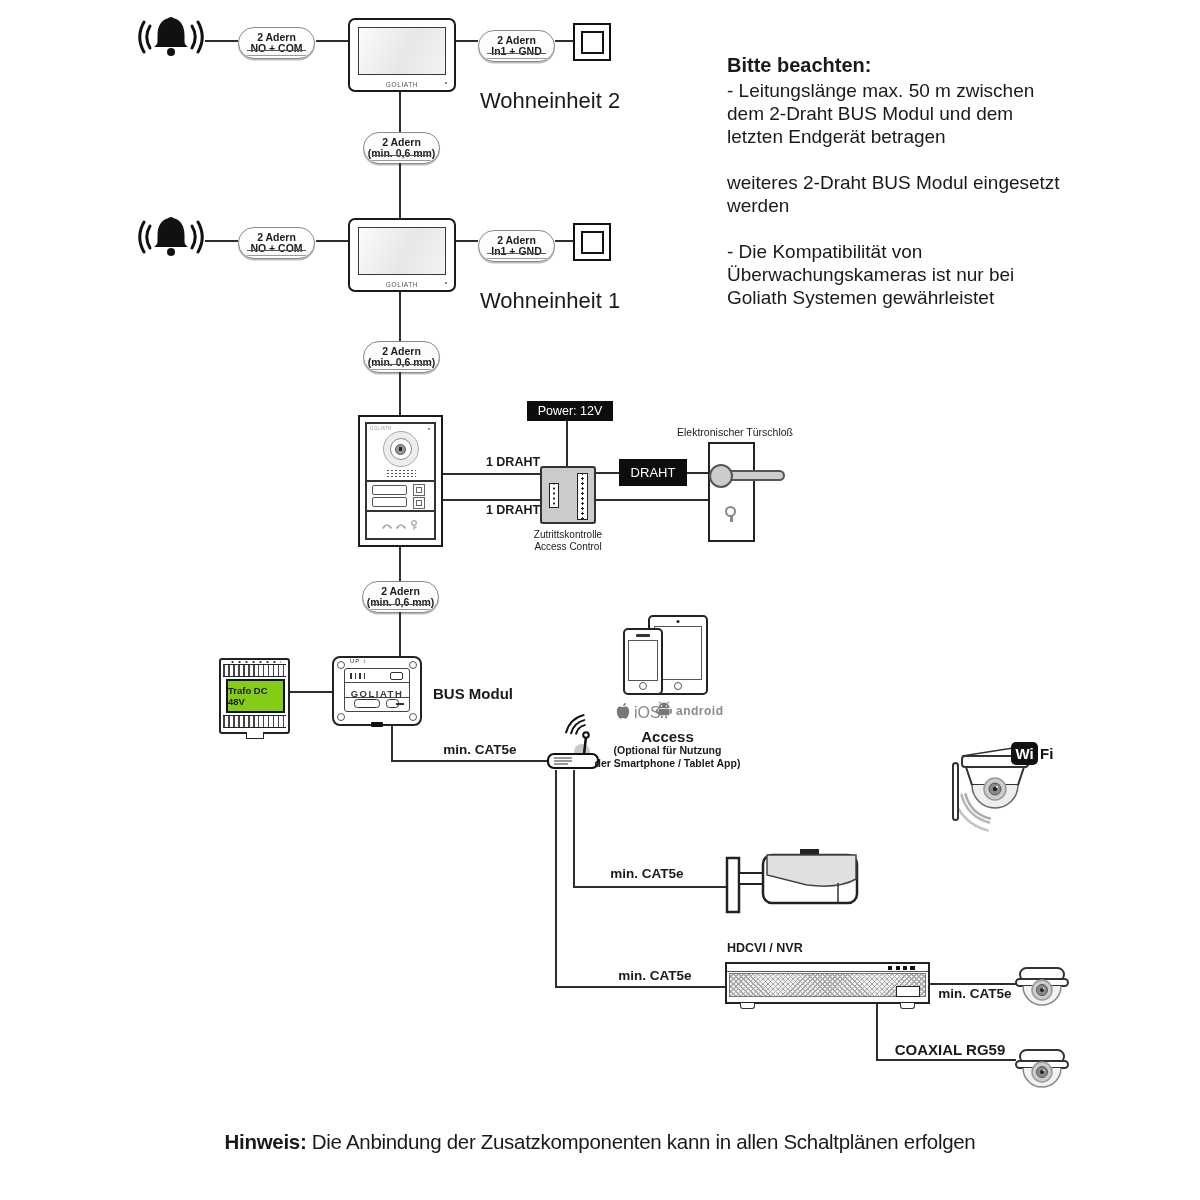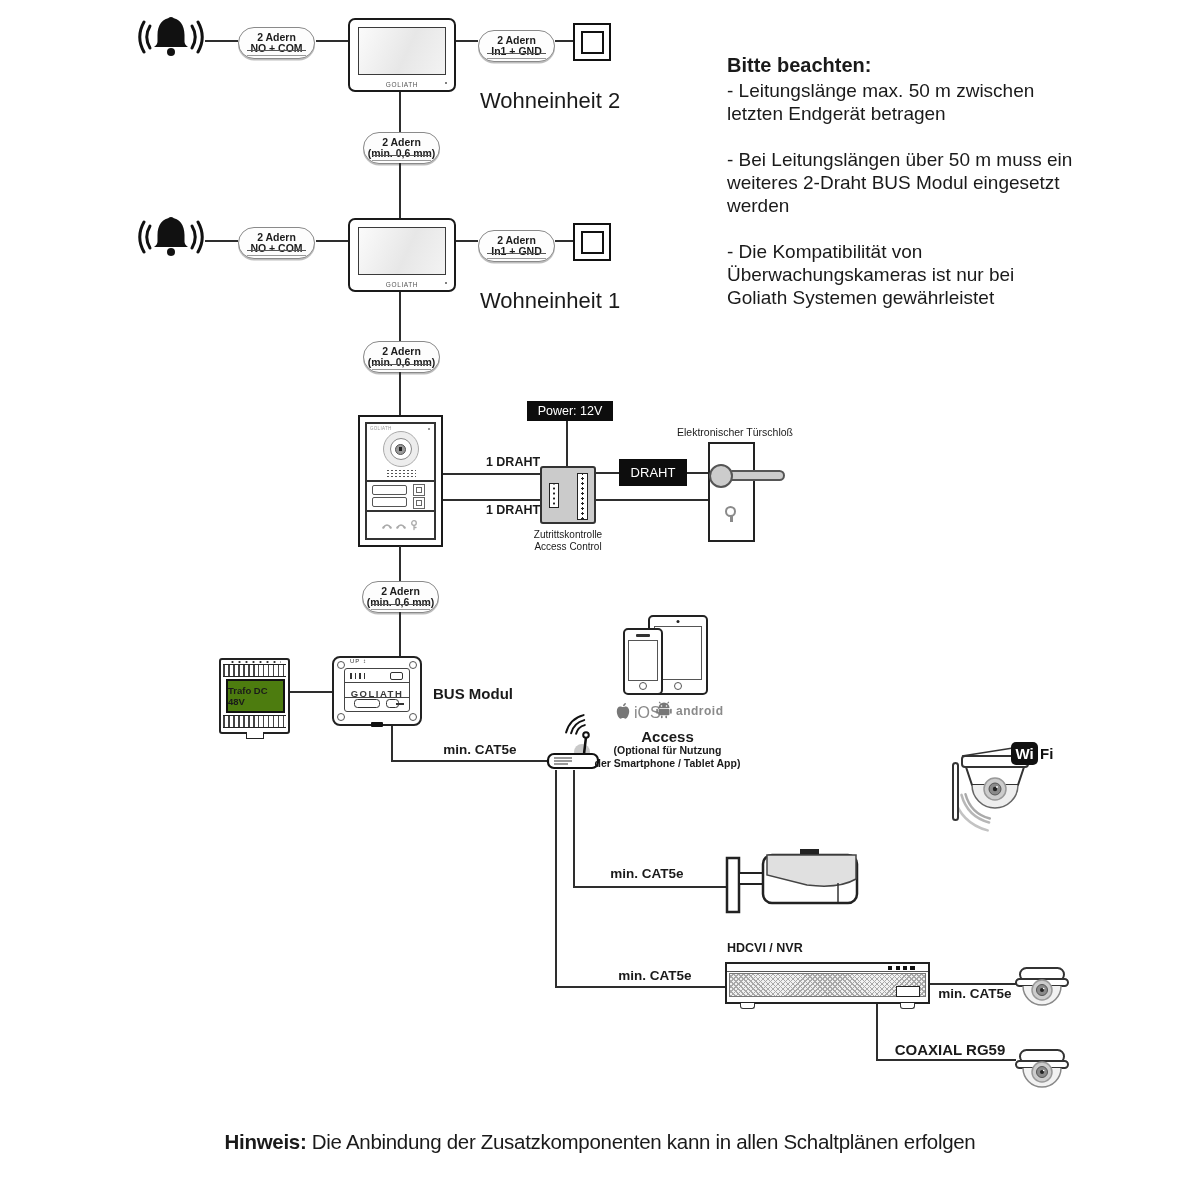--- a/index.html
+++ b/index.html
@@ -62,21 +62,21 @@
   .lock-knob{position:absolute;left:709px;top:464px;width:24px;height:24px;border-radius:50%;background:#ccc;border:2px solid #555;box-sizing:border-box;}
   .lock-bar{position:absolute;left:727px;top:470px;width:58px;height:11px;border-radius:5.5px;background:#ccc;border:2px solid #555;box-sizing:border-box;}
   .keyhole-c{position:absolute;left:725px;top:506px;width:11px;height:11px;border-radius:50%;border:2px solid #8a8a8a;box-sizing:border-box;}
   .keyhole-s{position:absolute;left:729.5px;top:515px;width:3px;height:7px;background:#8a8a8a;}
 
   
   .trafo-dev{position:absolute;left:219px;top:658px;width:71px;height:76px;border:2px solid #222;border-radius:3px;background:#fff;box-sizing:border-box;}
   .trafo-dots{position:absolute;left:8px;top:0px;width:52px;height:4px;background-image:radial-gradient(circle,#333 1px,transparent 1.2px);background-size:7px 4px;}
   .teeth{position:absolute;left:2px;right:2px;height:11px;background:repeating-linear-gradient(90deg,#444 0 1.5px,transparent 1.5px 5px);
          border-top:1.5px solid #222;border-bottom:1.5px solid #222;}
-  .trafo-core{position:absolute;left:5px;top:19px;width:55px;height:30px;border:2.5px solid #111;background:#4d7c0f;
+  .trafo-core{position:absolute;left:5px;top:19px;width:55px;height:30px;border:2.5px solid #111;background:#84cc16;
          display:flex;align-items:center;justify-content:center;font-size:9.5px;font-weight:bold;}
   .trafo-foot{position:absolute;left:50%;transform:translateX(-50%);bottom:-7px;width:16px;height:6px;border:1.5px solid #222;border-top:none;background:#fff;}
 
   
   .bus{position:absolute;left:332px;top:656px;width:90px;height:70px;border:2.5px solid #222;border-radius:8px;background:#fff;box-sizing:border-box;}
   .bc{position:absolute;width:6px;height:6px;border:1.3px solid #555;border-radius:50%;}
   .bus-up{position:absolute;left:16px;top:0px;font-size:6px;color:#333;letter-spacing:1px;}
   .bus-panel{position:absolute;left:10px;top:10px;right:10px;bottom:12px;border:1.5px solid #444;border-radius:3px;}
   .bus-pins{position:absolute;left:5px;top:4px;width:17px;height:6px;background:repeating-linear-gradient(90deg,#333 0 1.5px,transparent 1.5px 4.5px);}
   .bus-port-t{position:absolute;right:6px;top:3px;width:11px;height:6px;border:1.3px solid #333;border-radius:2px;}
@@ -193,23 +193,23 @@
     <span>2 Adern</span>
     <span>(min. 0,6 mm)</span>
     <span class="rails"></span>
   </div>
   <div class="wire" style="left:399px;top:372px;width:2px;height:43px"></div>
 
   <div class="abs" style="left:727px;top:53px;width:360px">
     <div class="bold" style="font-size:20px;line-height:24px">Bitte beachten:</div>
     <div style="font-size:19px;line-height:23px;margin-top:2px">
       <div>- Leitungslänge max. 50 m zwischen</div>
+      <div>dem 2-Draht BUS Modul und dem</div>
       <div>letzten Endgerät betragen</div>
       <div style="height:23px"></div>
-      <div>- Bei Leitungslängen über 50 m muss ein</div>
       <div>weiteres 2-Draht BUS Modul eingesetzt</div>
       <div>werden</div>
       <div style="height:23px"></div>
       <div>- Die Kompatibilität von</div>
       <div>Überwachungskameras ist nur bei</div>
       <div>Goliath Systemen gewährleistet</div>
     </div>
   </div>
 
   <div class="ds">

